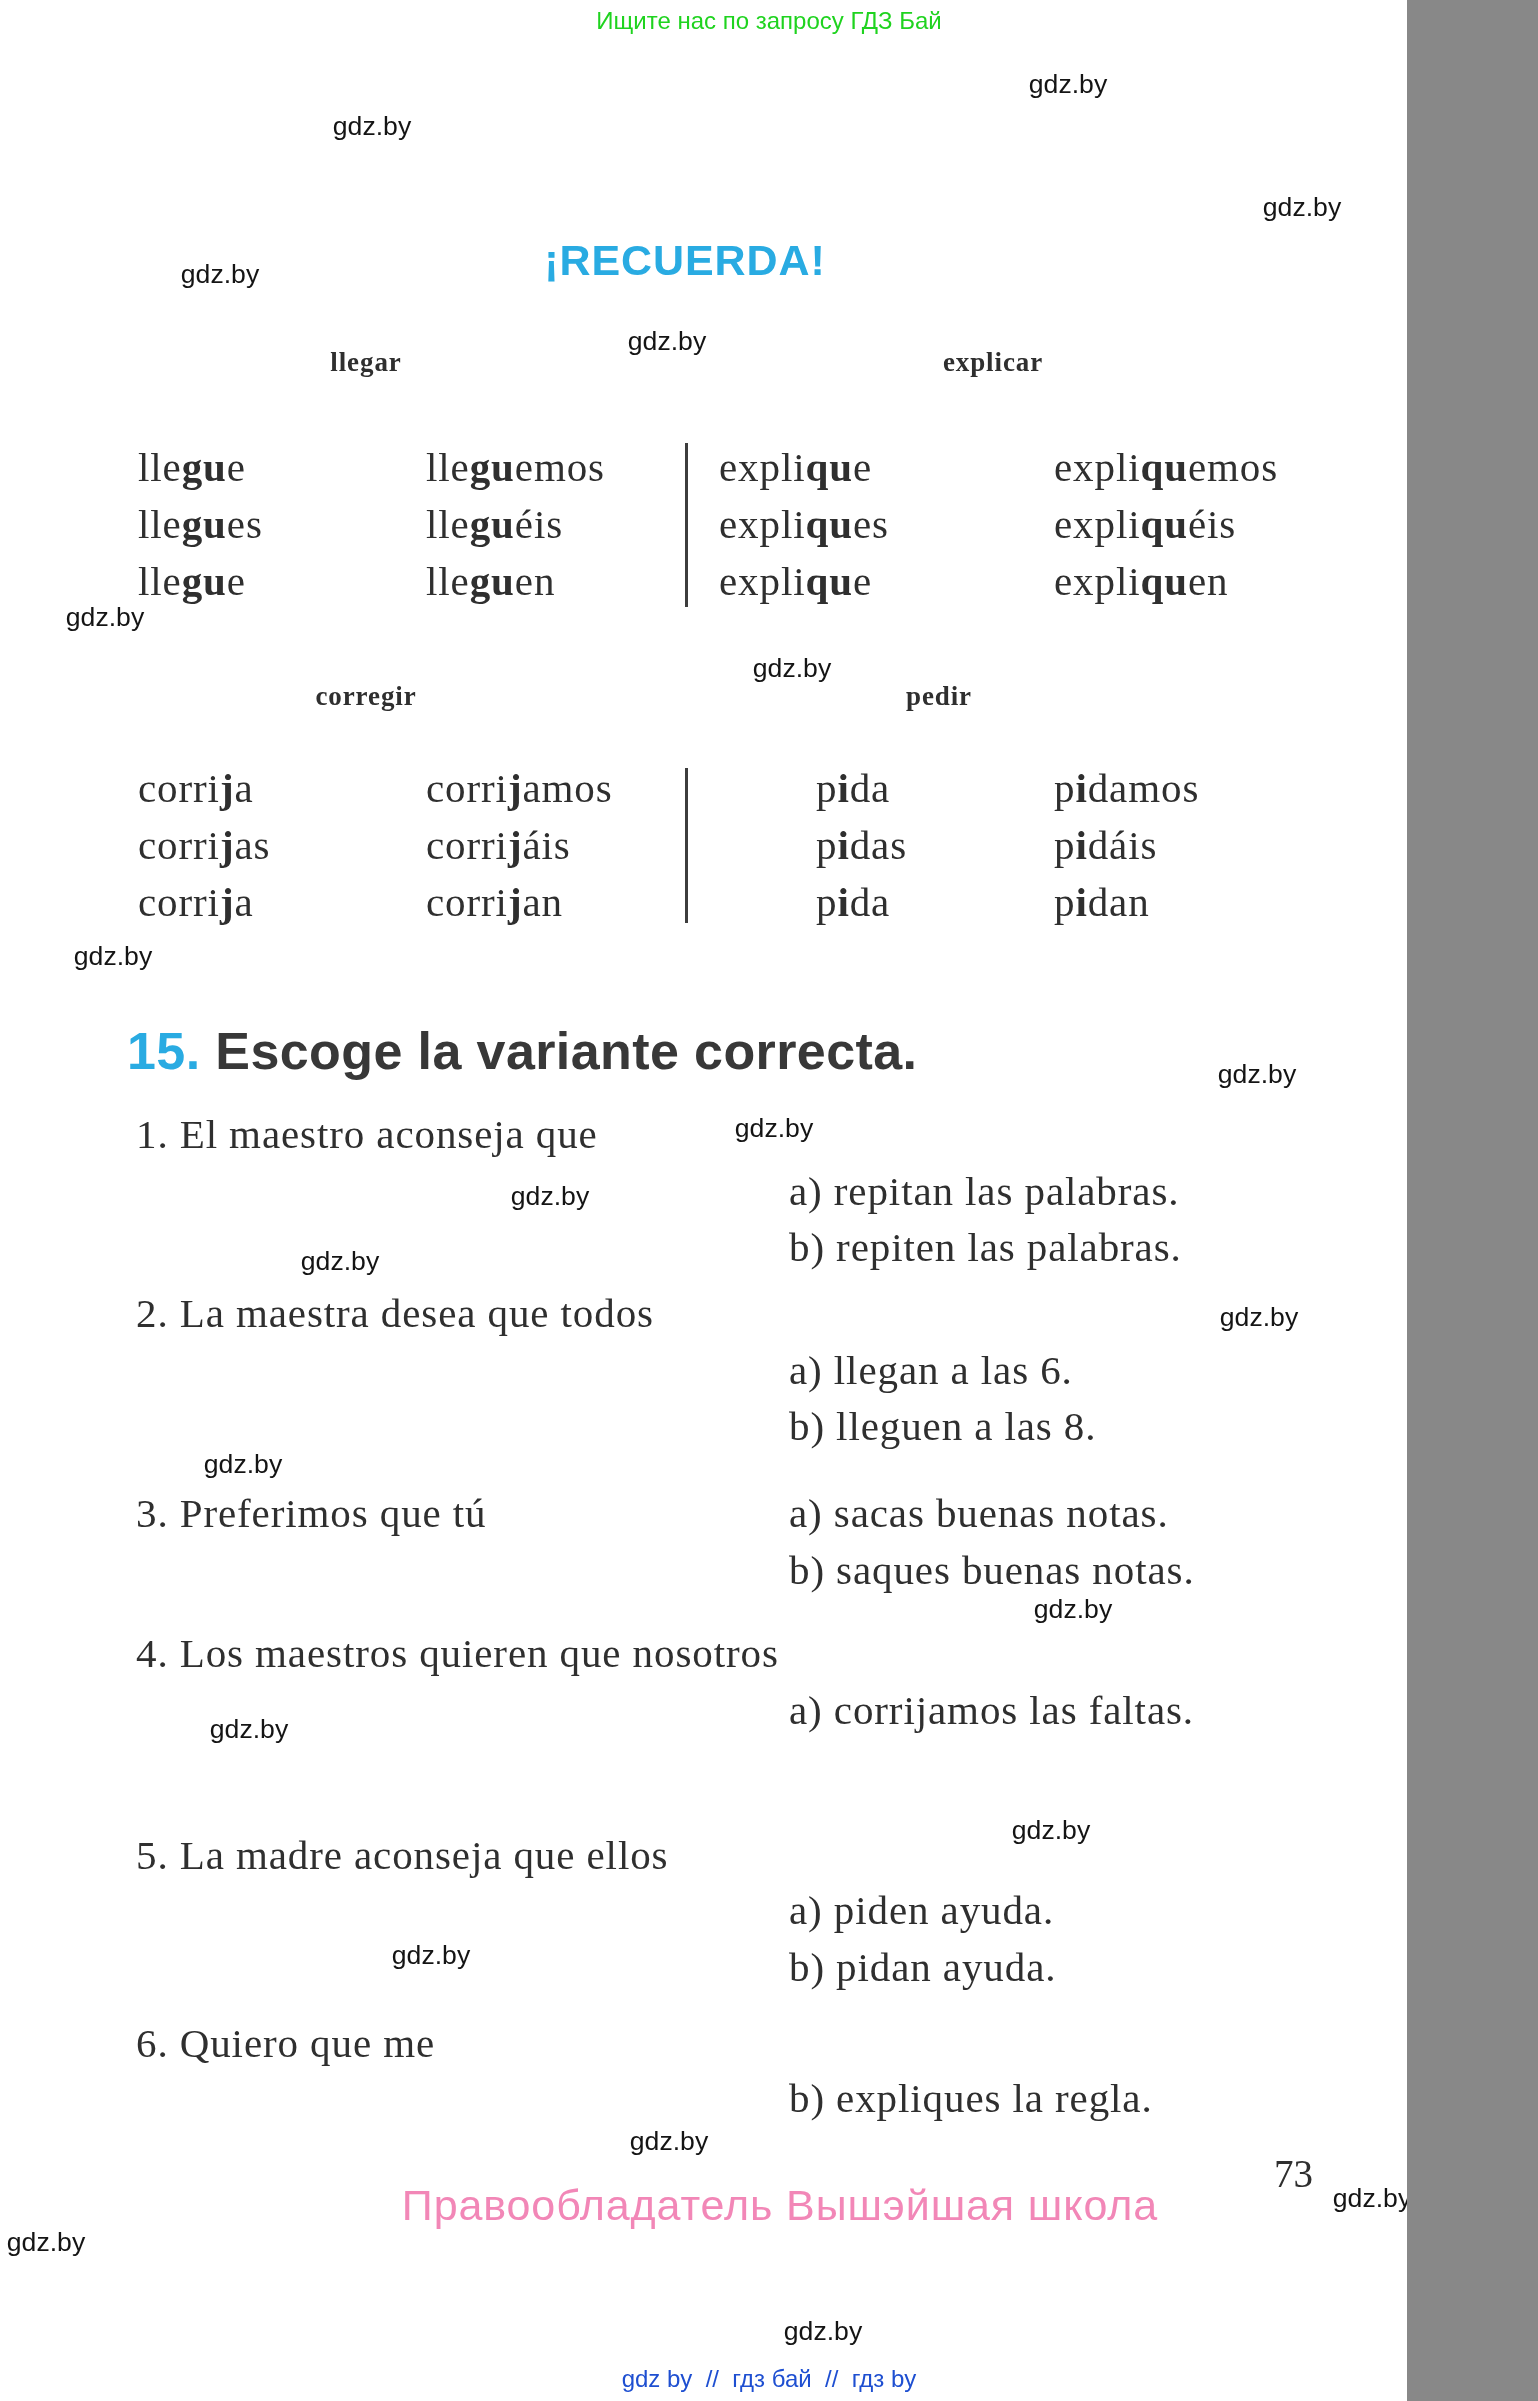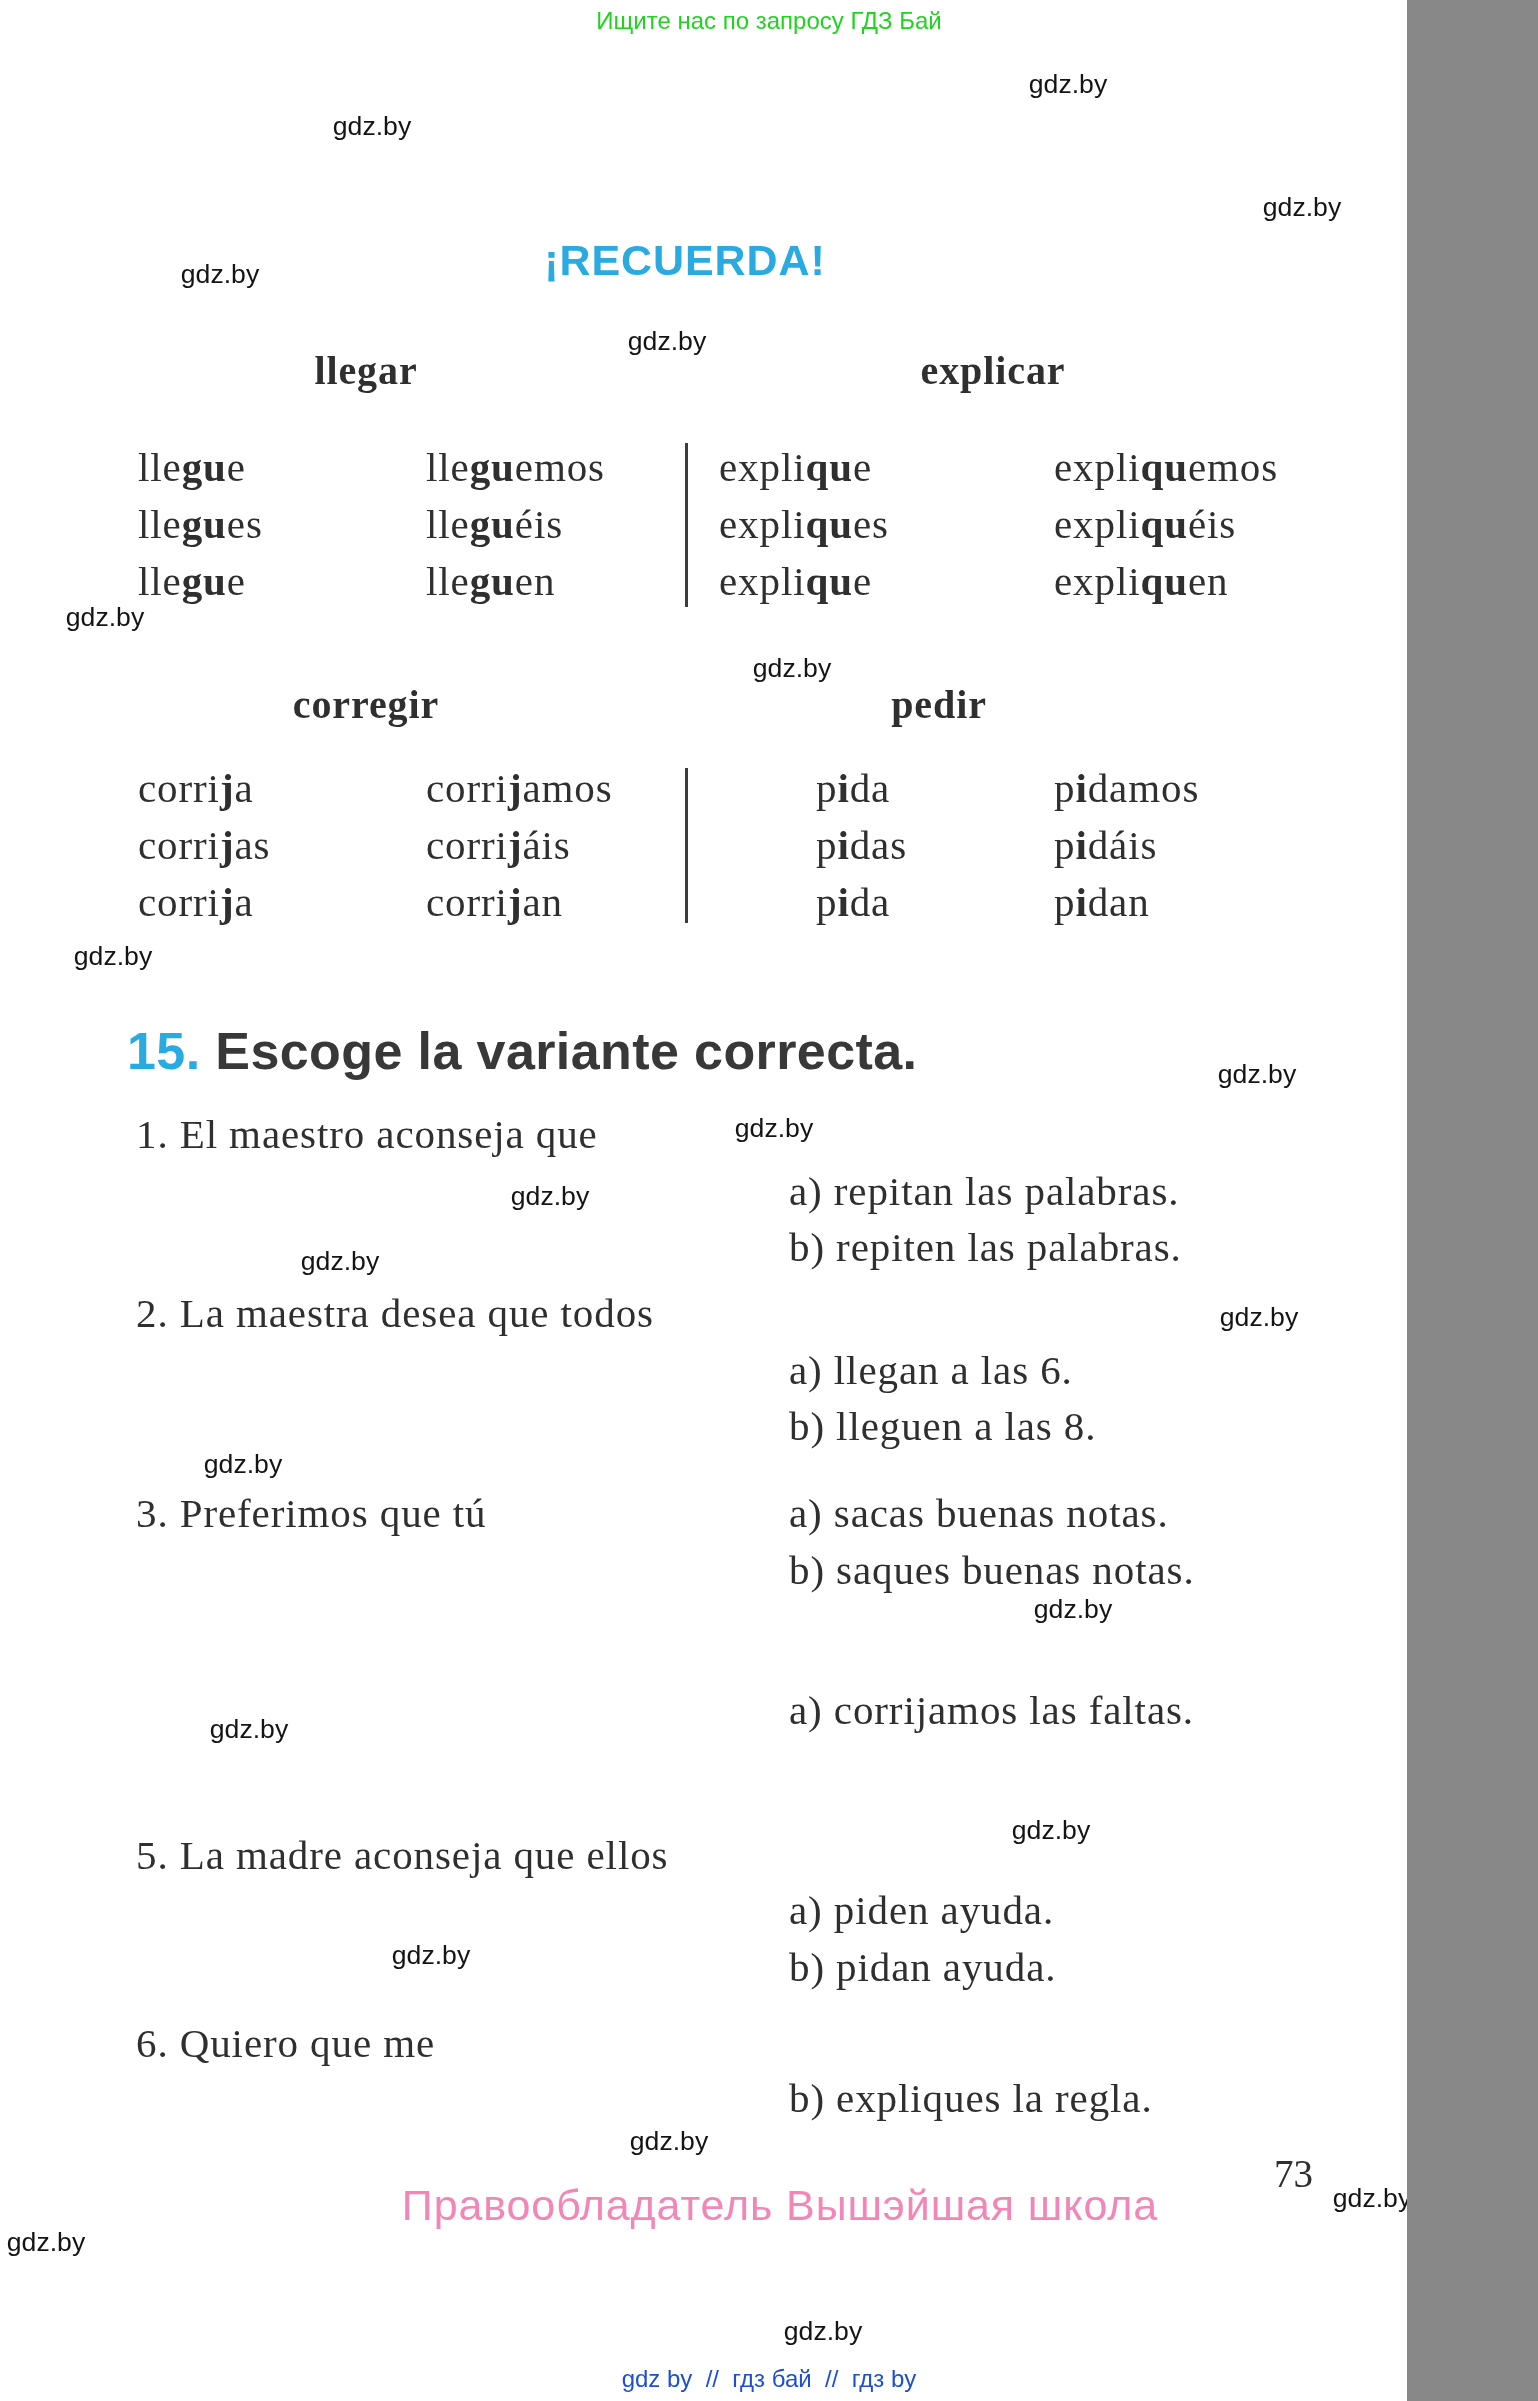--- a/index.html
+++ b/index.html
@@ -4,21 +4,21 @@
 <style>
   html,body{margin:0;padding:0;background:#888;}
   .page{position:relative;width:1407px;height:2401px;background:#ffffff;overflow:hidden;
         font-family:"Liberation Serif","DejaVu Serif",serif;color:#2f2f2f;text-decoration:underline;}
   .abs{position:absolute;white-space:pre;}
   .ctr{transform:translateX(-50%);}
   .banner{font-family:"Liberation Sans","DejaVu Sans",sans-serif;font-size:24px;}
   .wm{position:absolute;transform:translate(-50%,-50%);
       font-family:"Liberation Sans","DejaVu Sans",sans-serif;font-size:26.6px;color:#141414;white-space:pre;}
   .recuerda{font-family:"Liberation Sans","DejaVu Sans",sans-serif;font-size:43px;font-weight:700;letter-spacing:0.9px;}
-  .vhead{font-size:40px;font-weight:700;letter-spacing:0.9px;}
+  .vhead{font-size:27px;font-weight:700;letter-spacing:0.9px;}
   .cell{font-size:41px;letter-spacing:0.9px;}
   .cell b{font-weight:700;}
   .vline{position:absolute;width:2.7px;background:#3d3d3d;}
   .exhead{font-family:"Liberation Sans","DejaVu Sans",sans-serif;font-size:52px;font-weight:700;color:#383838;letter-spacing:0.4px;}
   .serifline{font-size:41px;letter-spacing:0.9px;}
   .pagenum{font-size:39px;}
   .copyright{font-family:"Liberation Sans","DejaVu Sans",sans-serif;font-size:43px;letter-spacing:0.9px;}
   .footer{font-family:"Liberation Sans","DejaVu Sans",sans-serif;font-size:24px;}
 </style>
 </head>
@@ -73,20 +73,21 @@
   <div class="abs serifline" style="left:789px;top:1223px;">b) repiten las palabras.</div>
 
   <div class="abs serifline" style="left:136px;top:1289px;">2. La maestra desea que todos</div>
   <div class="abs serifline" style="left:789px;top:1346px;">a) llegan a las 6.</div>
   <div class="abs serifline" style="left:789px;top:1402px;">b) lleguen a las 8.</div>
 
   <div class="abs serifline" style="left:136px;top:1489px;">3. Preferimos que tú</div>
   <div class="abs serifline" style="left:789px;top:1489px;">a) sacas buenas notas.</div>
   <div class="abs serifline" style="left:789px;top:1546px;">b) saques buenas notas.</div>
 
+  <div class="abs serifline" style="left:136px;top:1629px;">4. Los maestros quieren que nosotros</div>
   <div class="abs serifline" style="left:789px;top:1686px;">a) corrijamos las faltas.</div>
 
   <div class="abs serifline" style="left:136px;top:1831px;">5. La madre aconseja que ellos</div>
   <div class="abs serifline" style="left:789px;top:1886px;">a) piden ayuda.</div>
   <div class="abs serifline" style="left:789px;top:1943px;">b) pidan ayuda.</div>
 
   <div class="abs serifline" style="left:136px;top:2019px;">6. Quiero que me</div>
   <div class="abs serifline" style="left:789px;top:2074px;">b) expliques la regla.</div>
 
   <div class="abs pagenum" style="left:1274px;top:2151px;">73</div>

